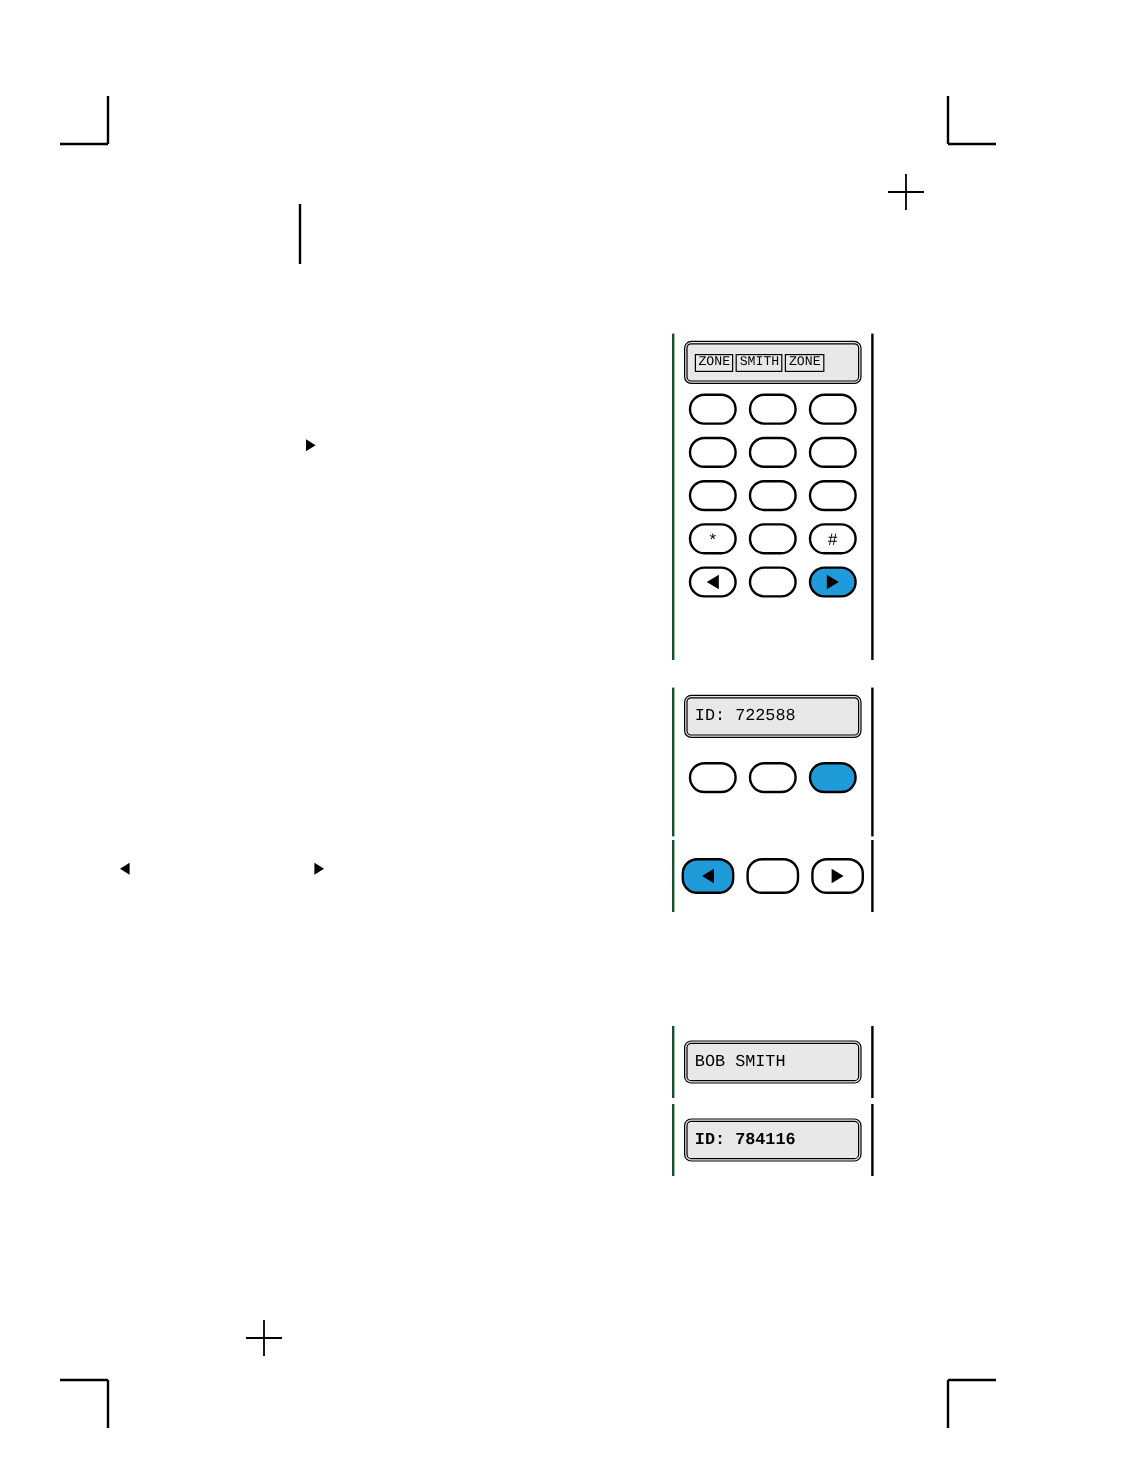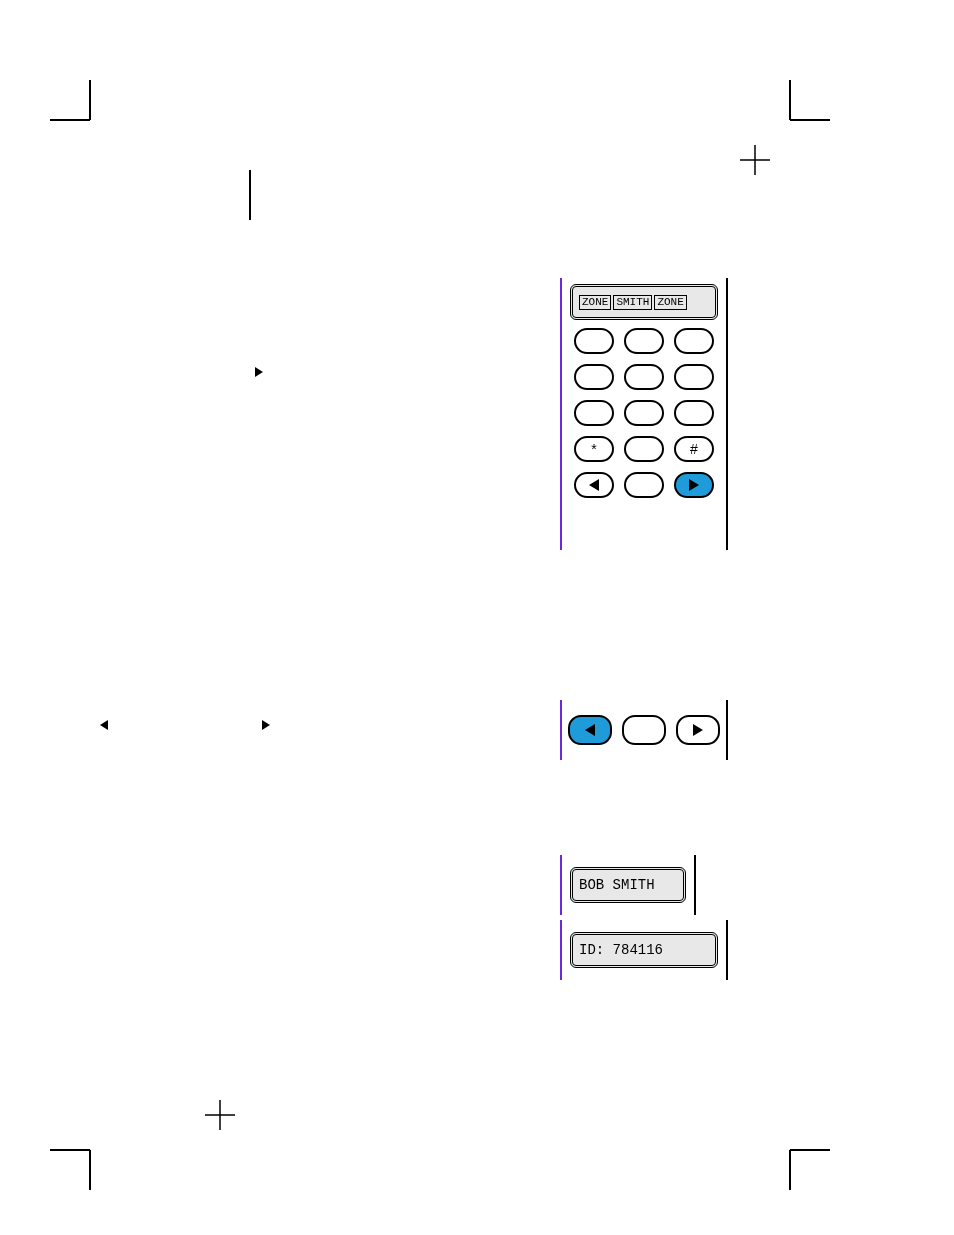--- a/index.html
+++ b/index.html
@@ -3,21 +3,21 @@
 <meta charset="utf-8">
 <style>
   html,body{margin:0;padding:0;background:#fff;font-family:Helvetica,Arial,sans-serif;color:#000;}
   .page{position:relative;width:954px;height:1235px;}
   
   .mark{position:absolute;stroke:#000;stroke-width:2;fill:none;}
   
   .lcd-frame{position:relative;border:3px double #000;border-radius:6px;background:#e8e8e8;height:30px;display:flex;align-items:center;padding:0 6px;}
   .lcd-text{font-family:"Courier New",monospace;font-size:14px;letter-spacing:0px;color:#000;}
   .lcd-box{border:1px solid #000;padding:0 2px;margin-right:2px;font-family:"Courier New",monospace;font-size:11px;line-height:13px;display:inline-block;}
-  .side-bars{border-left:2px solid #6d28d9;border-right:2px solid #000;padding:6px 8px;}
+  .side-bars{border-left:2px solid #14532d;border-right:2px solid #000;padding:6px 8px;}
   
   .keypad{display:grid;grid-template-columns:repeat(3,40px);grid-auto-rows:26px;gap:10px 10px;justify-content:center;margin-top:8px;}
   .key{border:2px solid #000;border-radius:13px/13px;display:flex;align-items:center;justify-content:center;font-size:14px;background:#fff;}
   .key.blue{background:#1e9bd8;}
   .tri{width:0;height:0;border-top:6px solid transparent;border-bottom:6px solid transparent;}
   .tri.right{border-left:10px solid #000;}
   .tri.left{border-right:10px solid #000;}
   
   .txt-tri{display:inline-block;width:0;height:0;vertical-align:middle;border-top:5px solid transparent;border-bottom:5px solid transparent;}
   .txt-tri.right{border-left:8px solid #000;}
@@ -78,20 +78,32 @@
             <span class="tri left"></span>
           </div>
         <div class="key"></div>
         <div class="key blue">
             <span class="tri right"></span>
           </div>
       </div>
     </div>
   </div>
 
+  <div class="grp" style="left:560px;top:573px;width:168px;">
+    <div class="side-bars" style="height:112px;">
+      <div class="lcd-frame">
+        <span class="lcd-text" data-bind="panel2.lcd_text">ID: 722588</span>
+      </div>
+      <div class="keypad" style="margin-top:20px;">
+        <div class="key"></div>
+        <div class="key"></div>
+        <div class="key blue"></div>
+      </div>
+    </div>
+  </div>
 
   <div class="grp" style="left:100px;top:715px;">
     <span class="txt-tri left"></span>
   </div>
   <div class="grp" style="left:262px;top:715px;">
     <span class="txt-tri right"></span>
   </div>
 
   <div class="grp" style="left:560px;top:700px;width:168px;">
     <div class="side-bars" style="height:48px;display:flex;align-items:center;justify-content:center;">
@@ -100,30 +112,30 @@
             <span class="tri left"></span>
           </div>
         <div class="key" style="width:40px;height:26px;"></div>
         <div class="key" style="width:40px;height:26px;">
             <span class="tri right"></span>
           </div>
       </div>
     </div>
   </div>
 
-  <div class="grp" style="left:560px;top:855px;width:136px;">
+  <div class="grp" style="left:560px;top:855px;width:168px;">
     <div class="side-bars" style="height:48px;display:flex;align-items:center;">
       <div class="lcd-frame" style="width:100%;">
         <span class="lcd-text" data-bind="panel3.lcd_text">BOB SMITH</span>
       </div>
     </div>
   </div>
 
   <div class="grp" style="left:560px;top:920px;width:168px;">
-    <div class="side-bars" style="height:48px;display:flex;align-items:center;">
+    <div class="side-bars" style="height:48px;display:flex;align-items:center;font-weight:bold;">
       <div class="lcd-frame" style="width:100%;">
         <span class="lcd-text" data-bind="panel4.lcd_text">ID: 784116</span>
       </div>
     </div>
   </div>
 
   <svg class="mark" style="left:205px;top:1100px;width:30px;height:30px">
     <path d="M0 15 H30 M15 0 V30" stroke="#000" stroke-width="1.5"></path>
   </svg>
 

